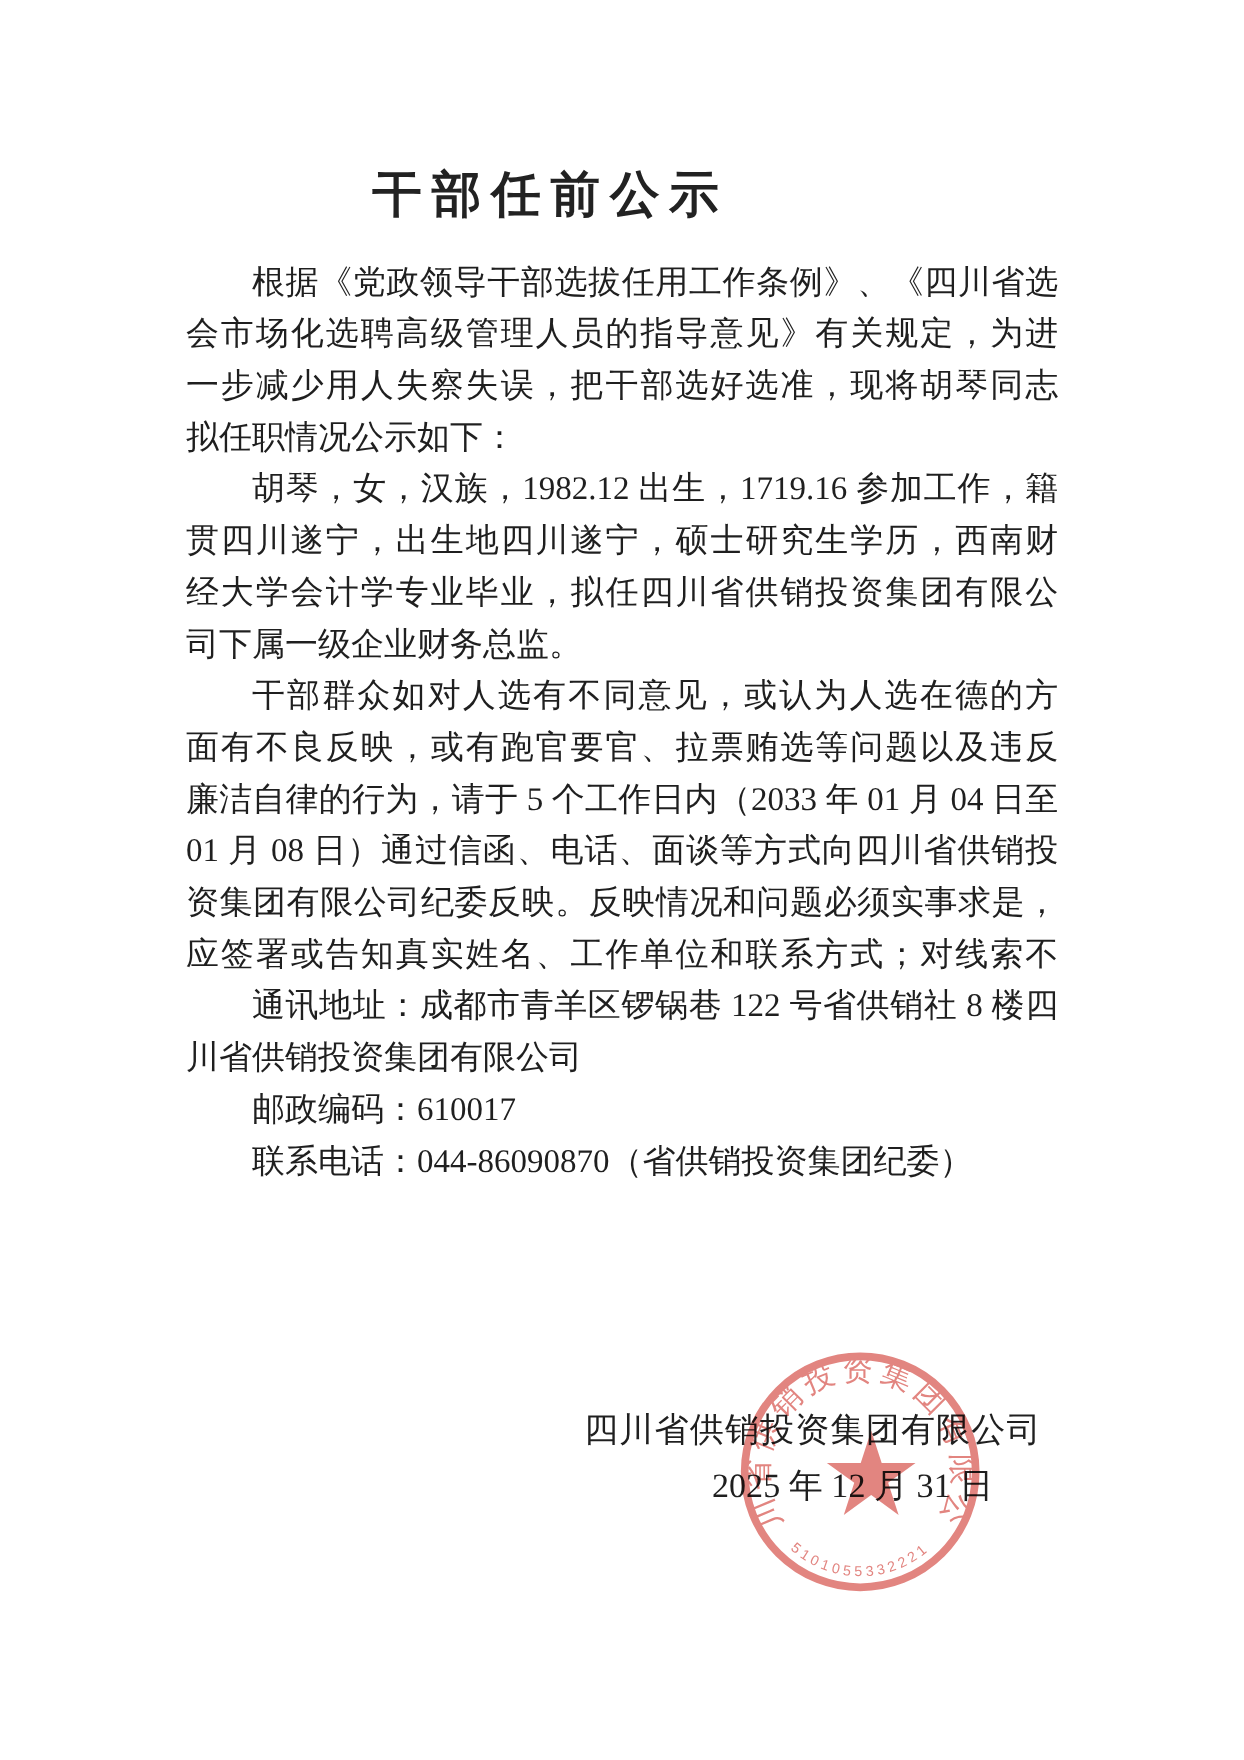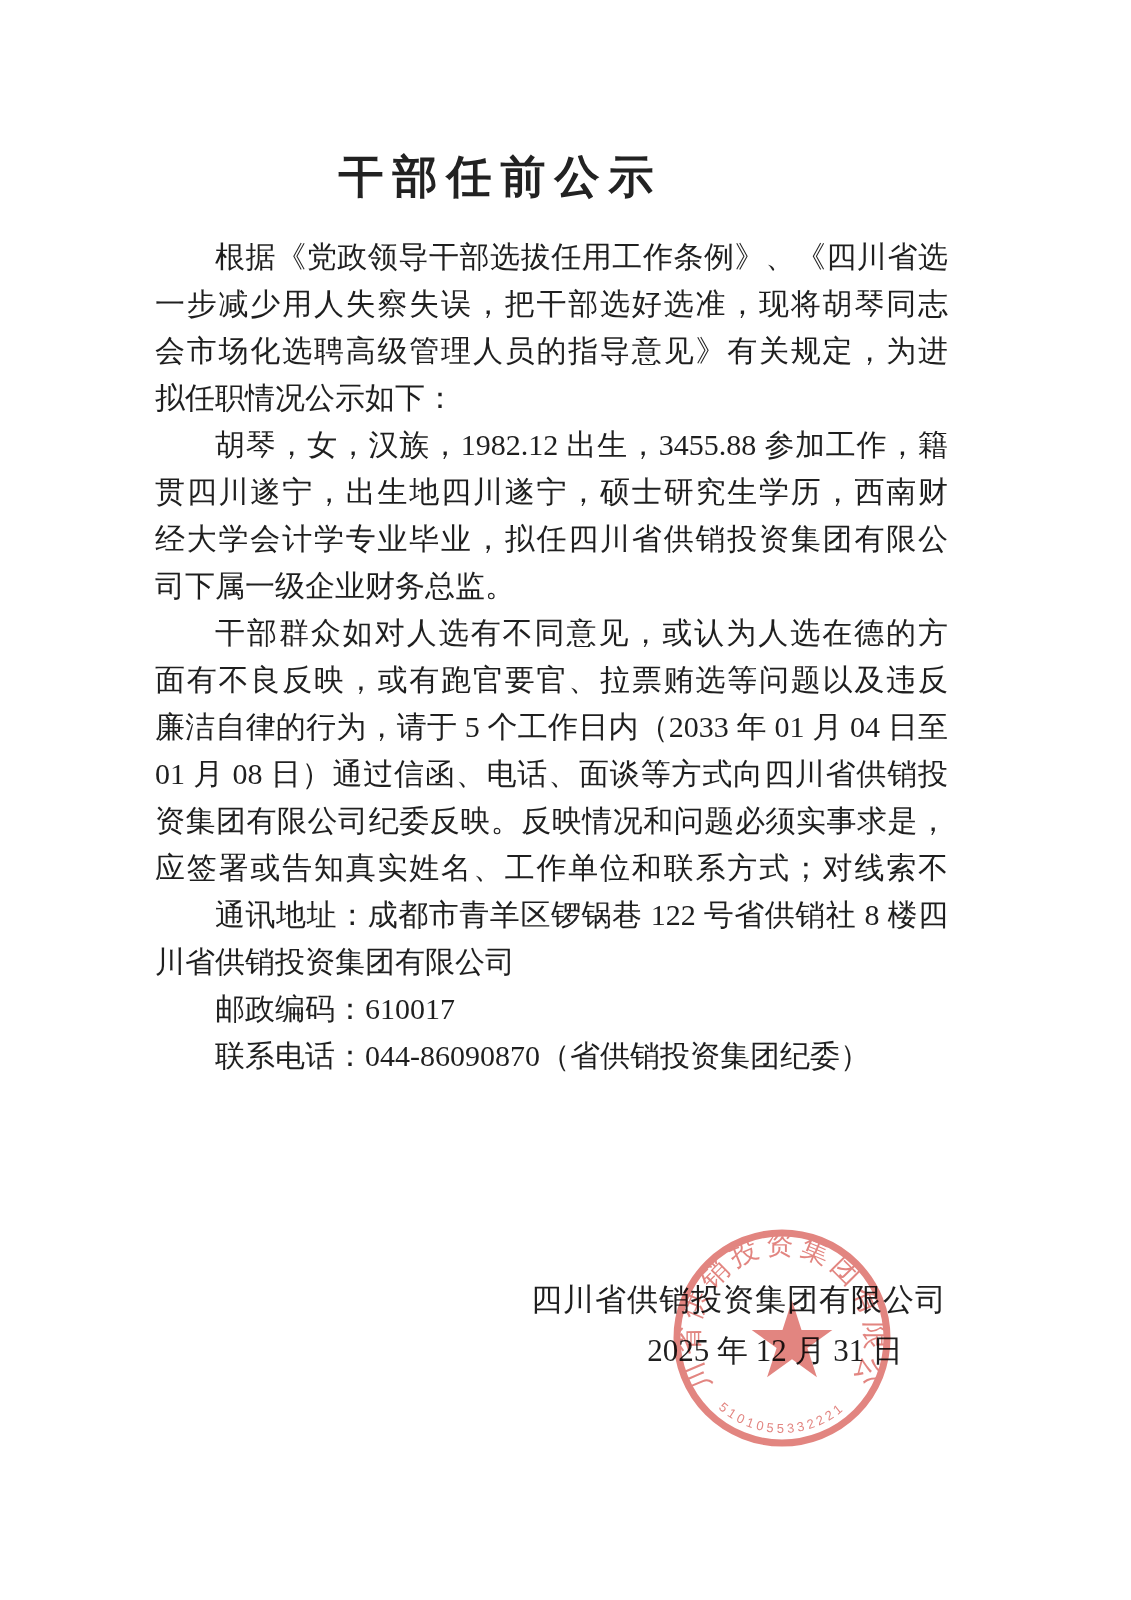--- a/index.html
+++ b/index.html
@@ -17,21 +17,21 @@
     top:148px;left:0;width:992px;
     text-align:center;
     font-size:45px;line-height:58px;
     font-weight:bold;
     letter-spacing:9px;
     text-indent:9px;
     color:#222;
   }
   .doc-body{
     position:absolute;
-    left:155px;top:233px;
+    left:169px;top:233px;
     width:793px;
     font-size:30px;
     line-height:47px;
     color:#1f1f1f;
   }
   .doc-body .line{white-space:nowrap;}
   .doc-body .line.justify{
     white-space:normal;
     text-align:justify;
     text-align-last:justify;
@@ -64,24 +64,24 @@
 </head>
 <body>
 
 <div class="page">
 
   <div class="doc-title">干部任前公示</div>
 
   <div class="doc-body">
 
   <div class="line indent justify">根据《党政领导干部选拔任用工作条例》、《四川省选</div>
+      <div class="line justify">会市场化选聘高级管理人员的指导意见》有关规定，为进</div>
       <div class="line justify">一步减少用人失察失误，把干部选好选准，现将胡琴同志</div>
-      <div class="line justify">会市场化选聘高级管理人员的指导意见》有关规定，为进</div>
       <div class="line">拟任职情况公示如下：</div>
-      <div class="line indent justify">胡琴，女，汉族，<span class="num">1982.12</span> 出生，<span class="num">3455.88</span> 参加工作，籍</div>
+      <div class="line indent justify">胡琴，女，汉族，<span class="num">1982.12</span> 出生，<span class="num">1719.16</span> 参加工作，籍</div>
       <div class="line justify">贯四川遂宁，出生地四川遂宁，硕士研究生学历，西南财</div>
       <div class="line justify">经大学会计学专业毕业，拟任四川省供销投资集团有限公</div>
       <div class="line">司下属一级企业财务总监。</div>
       <div class="line indent justify">干部群众如对人选有不同意见，或认为人选在德的方</div>
       <div class="line justify">面有不良反映，或有跑官要官、拉票贿选等问题以及违反</div>
       <div class="line justify">廉洁自律的行为，请于 <span class="num">5</span> 个工作日内（<span class="num">2033</span> 年 <span class="num">01</span> 月 <span class="num">04</span> 日至</div>
       <div class="line justify"><span class="num">01</span> 月 <span class="num">08</span> 日）通过信函、电话、面谈等方式向四川省供销投</div>
       <div class="line justify">资集团有限公司纪委反映。反映情况和问题必须实事求是，</div>
       <div class="line justify">应签署或告知真实姓名、工作单位和联系方式；对线索不</div>
       <div class="line indent justify">通讯地址：成都市青羊区锣锅巷 <span class="num">122</span> 号省供销社 <span class="num">8</span> 楼四</div>

